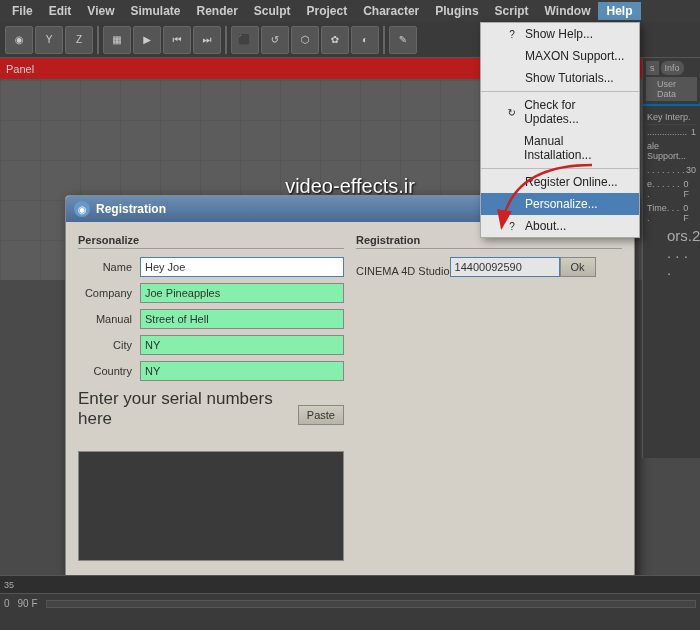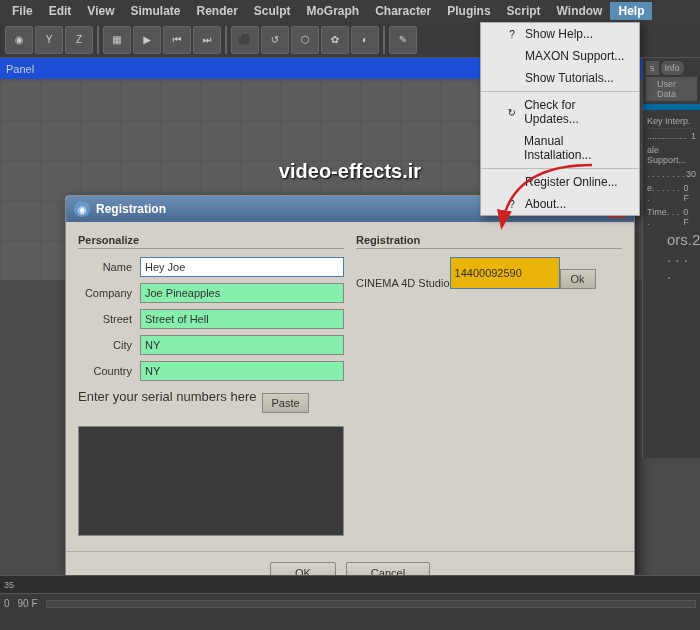--- a/index.html
+++ b/index.html
@@ -52,21 +52,21 @@
       display: flex;
       align-items: center;
       justify-content: center;
       color: #ccc;
       font-size: 10px;
       cursor: pointer;
     }
 
     
     .panel-area {
-      background: #1d4ed8;
+      background: #b91c1c;
       height: 22px;
       display: flex;
       align-items: center;
       padding: 0 6px;
       border-bottom: 1px solid #555;
     }
     .panel-label {
       color: #ccc;
       font-size: 11px;
     }
@@ -84,26 +84,26 @@
       background-image: 
         linear-gradient(rgba(80,80,80,0.5) 1px, transparent 1px),
         linear-gradient(90deg, rgba(80,80,80,0.5) 1px, transparent 1px);
       background-size: 40px 40px;
       background-color: #5c5c5c;
     }
 
     
     .watermark {
       position: absolute;
-      top: 80px;
+      top: 95px;
       left: 50%;
       transform: translateX(-50%);
       color: white;
       font-size: 20px;
-      font-weight: bold;
+      font-weight: normal;
       text-shadow: 1px 1px 2px #000;
       white-space: nowrap;
     }
 
     
     .help-dropdown {
       position: absolute;
       top: 22px;
       right: 60px;
       background: #e8e8e8;
@@ -229,23 +229,22 @@
     }
     .form-input.focused {
       background: white;
       border-color: #4a7fb5;
     }
     .serial-area {
       margin-top: 8px;
     }
     .serial-label {
       color: #333;
-      font-size: 13px;
+      font-size: 17px;
       margin-bottom: 12px;
-      text-align: right;
     }
     .serial-row {
       display: flex;
       gap: 6px;
       align-items: center;
       margin-bottom: 6px;
     }
     .serial-textarea {
       width: 100%;
       height: 110px;
@@ -269,23 +268,23 @@
       gap: 0;
       margin-bottom: 20px;
     }
     .reg-label {
       color: #333;
       font-size: 11px;
       white-space: nowrap;
     }
     .reg-input {
       width: 110px;
-      height: 32px;
+      height: 20px;
       border: 1px solid #4a7fb5;
-      background: #eab308;
+      background: #e5e5e5;
       padding: 0 4px;
       font-size: 11px;
       color: #333;
     }
     .reg-ok-btn {
       background: linear-gradient(to bottom, #d0ccc0, #b8b4a8);
       border: 1px solid #888;
       padding: 2px 10px;
       font-size: 11px;
       cursor: pointer;
@@ -321,21 +320,21 @@
 </head>
 <body>
 
 <div class="menubar">
   <span class="menu-item">File</span>
   <span class="menu-item">Edit</span>
   <span class="menu-item">View</span>
   <span class="menu-item">Simulate</span>
   <span class="menu-item">Render</span>
   <span class="menu-item">Sculpt</span>
-  <span class="menu-item">MoGraph</span>
+  <span class="menu-item">Project</span>
   <span class="menu-item">Character</span>
   <span class="menu-item">Plugins</span>
   <span class="menu-item">Script</span>
   <span class="menu-item">Window</span>
   <span class="menu-item help-active">Help</span>
 </div>
 
 <div class="toolbar">
   <div class="toolbar-btn">◉</div>
   <div class="toolbar-btn">Y</div>
@@ -384,20 +383,24 @@
   </div>
   <div class="help-dropdown-item">
     <span class="help-icon"></span>
     <span>Manual Installation...</span>
   </div>
   <div class="help-dropdown-separator"></div>
   <div class="help-dropdown-item">
     <span class="help-icon"></span>
     <span>Register Online...</span>
   </div>
+  <div class="help-dropdown-item highlighted">
+    <span class="help-icon"></span>
+    <span>Personalize...</span>
+  </div>
   <div class="help-dropdown-item">
     <span class="help-icon">?</span>
     <span>About...</span>
   </div>
 </div>
 
 <svg class="curved-arrow" width="120" height="80" viewBox="0 0 120 80">
   <defs>
     <marker id="arrowhead" markerWidth="8" markerHeight="6" refX="6" refY="3" orient="auto">
       <polygon points="0 0, 8 3, 0 6" fill="#cc2222"></polygon>
@@ -421,21 +424,21 @@
 
       <div class="form-row">
         <span class="form-label">Name</span>
         <input class="form-input focused" type="text" value="Hey Joe" style="">
       </div>
       <div class="form-row">
         <span class="form-label">Company</span>
         <input class="form-input" type="text" value="Joe Pineapples" style="">
       </div>
       <div class="form-row">
-        <span class="form-label">Street</span>
+        <span class="form-label">Manual</span>
         <input class="form-input" type="text" value="Street of Hell" style="">
       </div>
       <div class="form-row">
         <span class="form-label">City</span>
         <input class="form-input" type="text" value="NY" style="">
       </div>
       <div class="form-row">
         <span class="form-label">Country</span>
         <input class="form-input" type="text" value="NY" style="">
       </div>
@@ -465,21 +468,21 @@
     <button class="footer-btn">Cancel</button>
   </div>
 </div>
 
 <div style="position:absolute;right:0;top:58px;width:58px;height:400px;background:#3a3a3a;border-left:1px solid #555;">
   <div style="display:flex;gap:2px;padding:3px;flex-wrap:wrap;">
     <div style="background:#555;color:#aaa;font-size:9px;padding:2px 4px;cursor:pointer;">s</div>
     <div style="background:#555;color:#aaa;font-size:9px;padding:2px 4px;cursor:pointer;border-radius:6px;">Info</div>
     <div style="background:#555;color:#aaa;font-size:9px;padding:2px 11px;cursor:pointer;">User Data</div>
   </div>
-  <div style="border-top:6px solid #0369a1;padding:4px;">
+  <div style="border-top:2px solid #0369a1;padding:4px;">
     <div style="color:#aaa;font-size:9px;padding:2px 0;border-bottom:1px solid #444;">Key Interp.</div>
     <div style="display:flex;justify-content:space-between;color:#aaa;font-size:9px;padding:2px 0;">
         <span>................</span>
         <span>1</span>
       </div>
     <div style="display:flex;justify-content:space-between;color:#aaa;font-size:9px;padding:2px 0;">
         <span>ale Support...</span>
       </div>
     <div style="display:flex;justify-content:space-between;color:#aaa;font-size:9px;padding:2px 0;">
         <span>. . . . . . . . </span>

